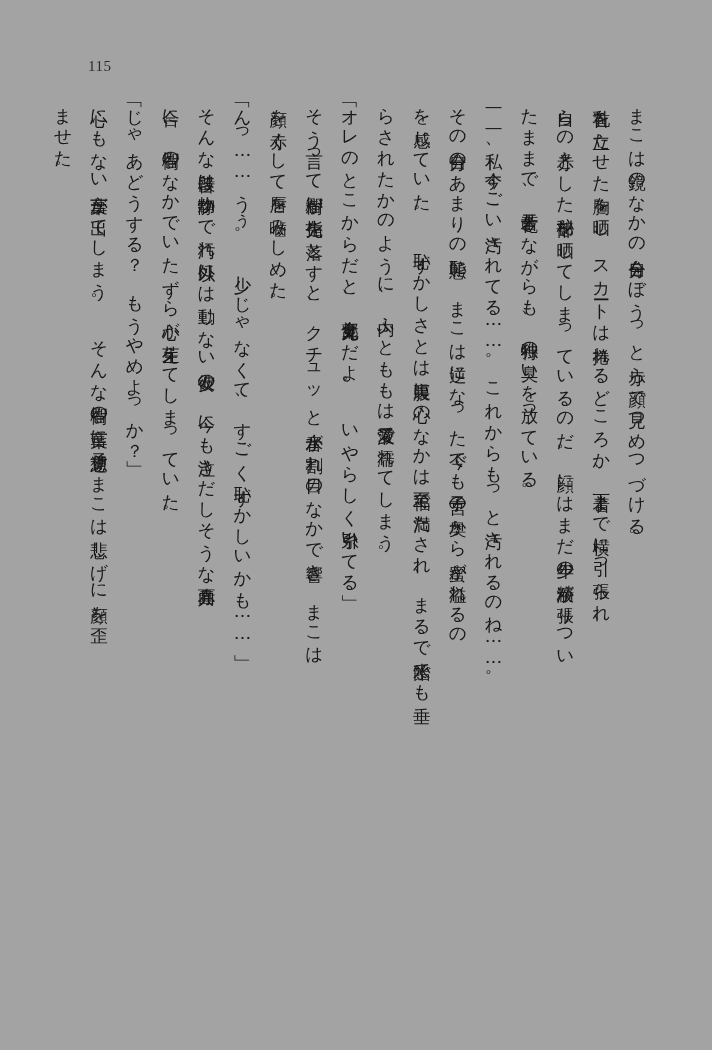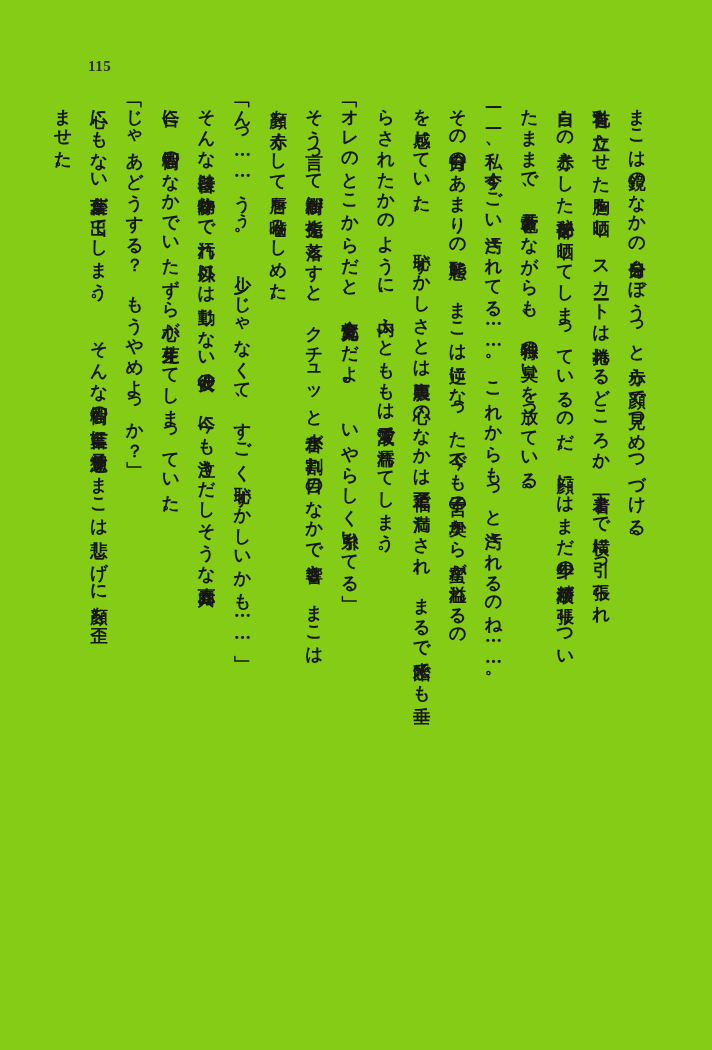--- a/index.html
+++ b/index.html
@@ -11,22 +11,21 @@
     width: 712px;
     height: 1050px;
     font-family: "Liberation Serif", "DejaVu Serif", serif;
     color: #1a1a1a;
     overflow: hidden;
     position: relative;
   }
   .page {
     position: absolute;
     inset: 0;
-    background: #84cc16;
-    font-weight: bold;
+    background: #a3a3a3;
   }
   .page-number {
     position: absolute;
     top: 58px;
     left: 88px;
     font-size: 15px;
     color: #2b2b2b;
     letter-spacing: 0.5px;
     font-family: "Liberation Serif", "DejaVu Serif", serif;
   }

